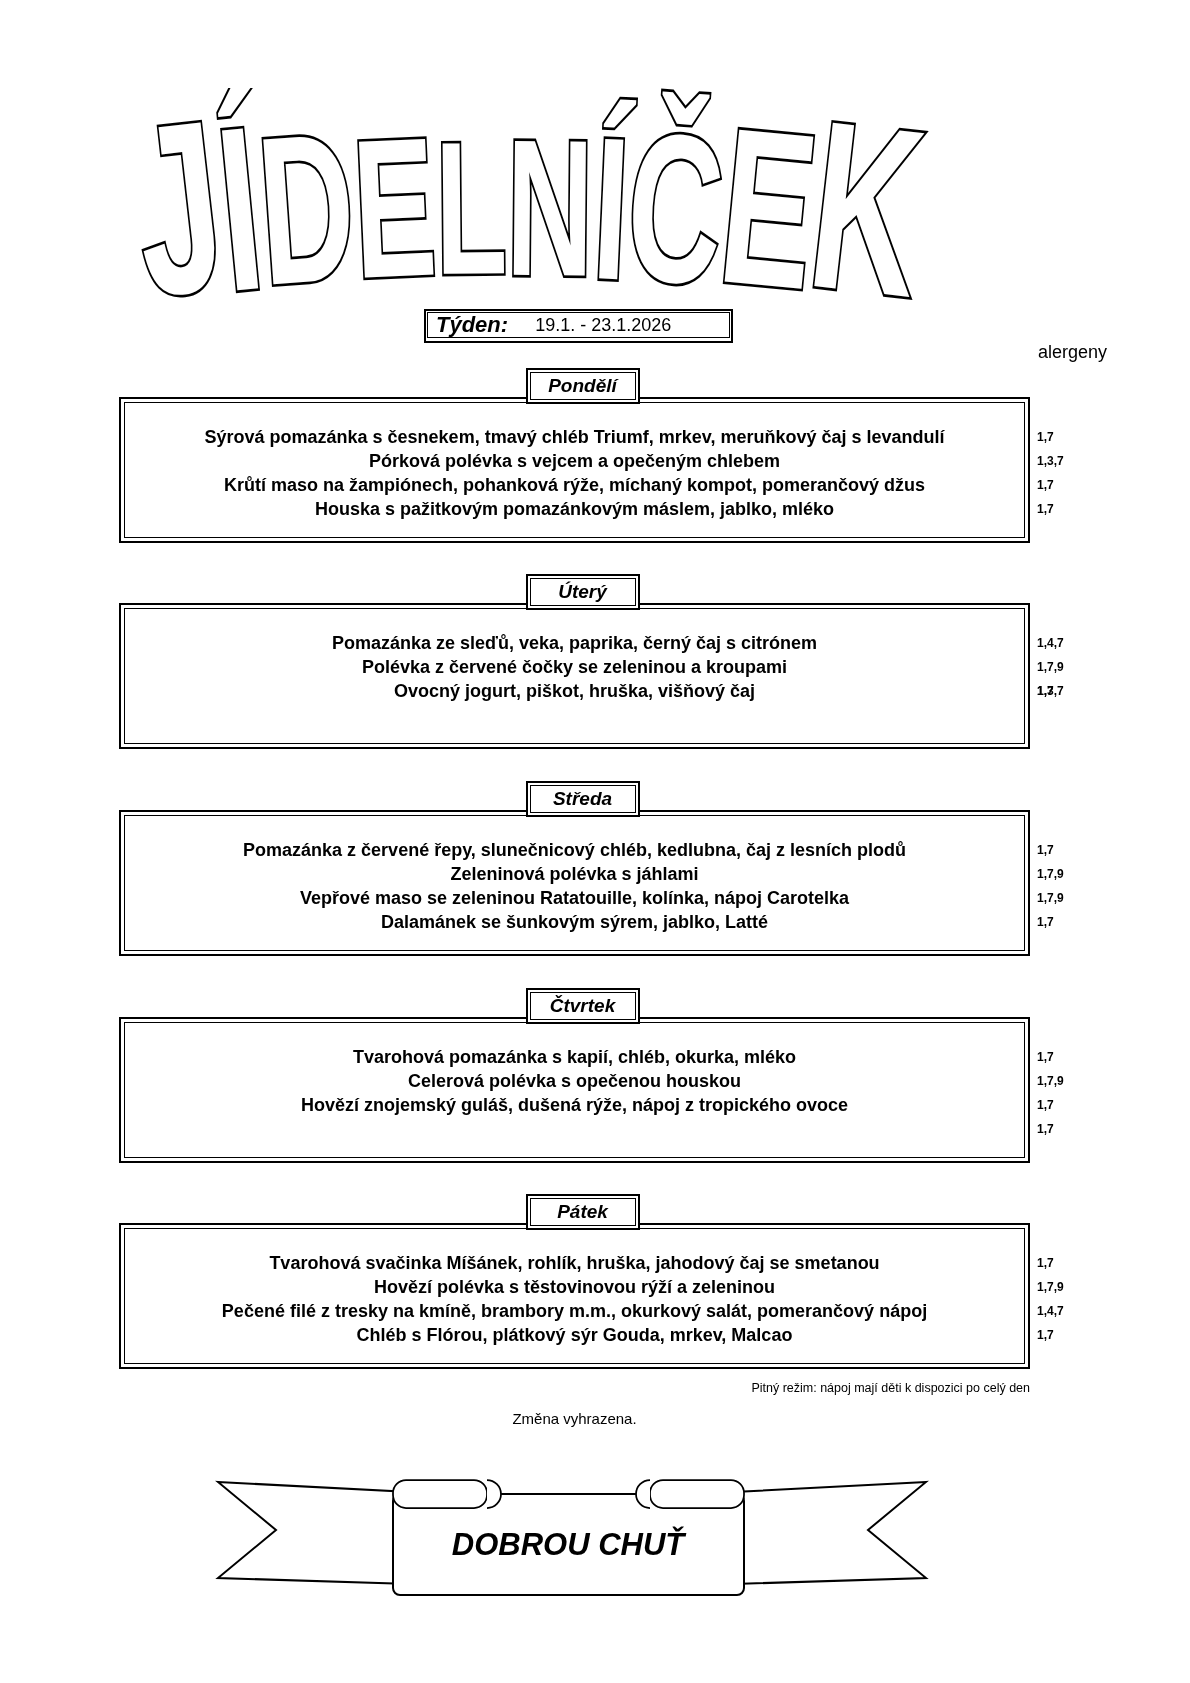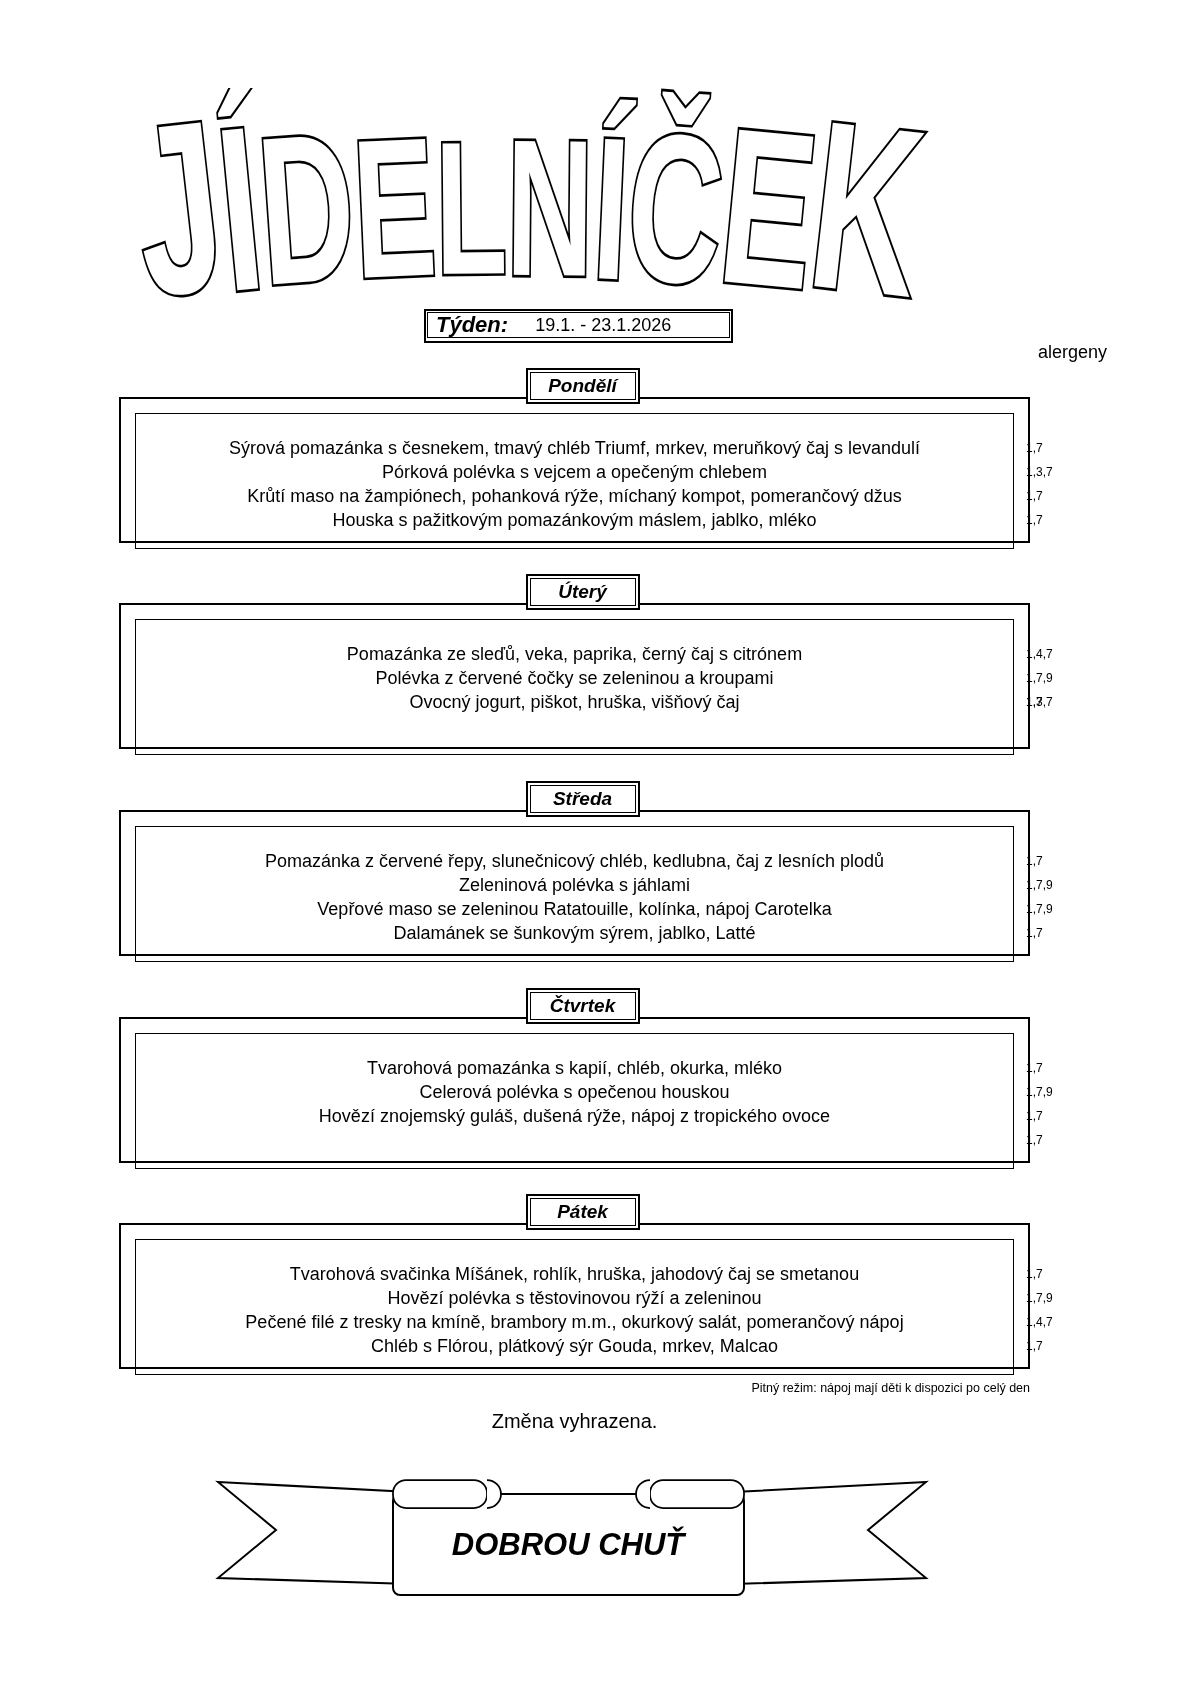--- a/index.html
+++ b/index.html
@@ -39,32 +39,32 @@
   }
   .day-label-inner {
     border:1px solid #000; padding:2px 4px; text-align:center;
     font-weight:bold; font-style:italic; font-size:19px; white-space:nowrap;
   }
   .day-box {
     position:absolute; top:29px; left:0; width:911px; height:146px;
     border:2px solid #000; box-sizing:border-box; background:#fff;
   }
   .day-box-inner {
-    margin:14px; border:1px solid #000; height:calc(100% - 6px);
-    box-sizing:border-box; padding-top:22px;
+    margin:3px; border:1px solid #000; height:calc(100% - 6px);
+    box-sizing:border-box; padding-top:22px;font-weight:bold;
   }
   .menu-row { position:relative; line-height:24px; font-size:18px; text-align:center; }
   .allergen {
     position:absolute; left:calc(100% + 13px); top:0; white-space:nowrap;
     font-size:12px; line-height:24px; text-align:center;
   }
 
   
   .drinking-note { position:absolute; left:119px; width:911px; top:1381px; text-align:right; font-size:12.5px; }
-  .change-note  { position:absolute; left:119px; width:911px; top:1410px; text-align:center; font-size:20px; }
+  .change-note  { position:absolute; left:119px; width:911px; top:1410px; text-align:center; font-size:15px; }
 
   .ribbon { position:absolute; left:210px; top:1472px; }
   .ribbon .shape { fill:#fff; stroke:#000; stroke-width:2; }
   .ribbon .tube  { fill:#fff; stroke:#000; stroke-width:1.75; }
   .ribbon text {
     font-family:"Liberation Sans","DejaVu Sans",sans-serif;
     font-weight:bold; font-style:italic; font-size:31px; fill:#000;
   }
 </style>
 </head>

